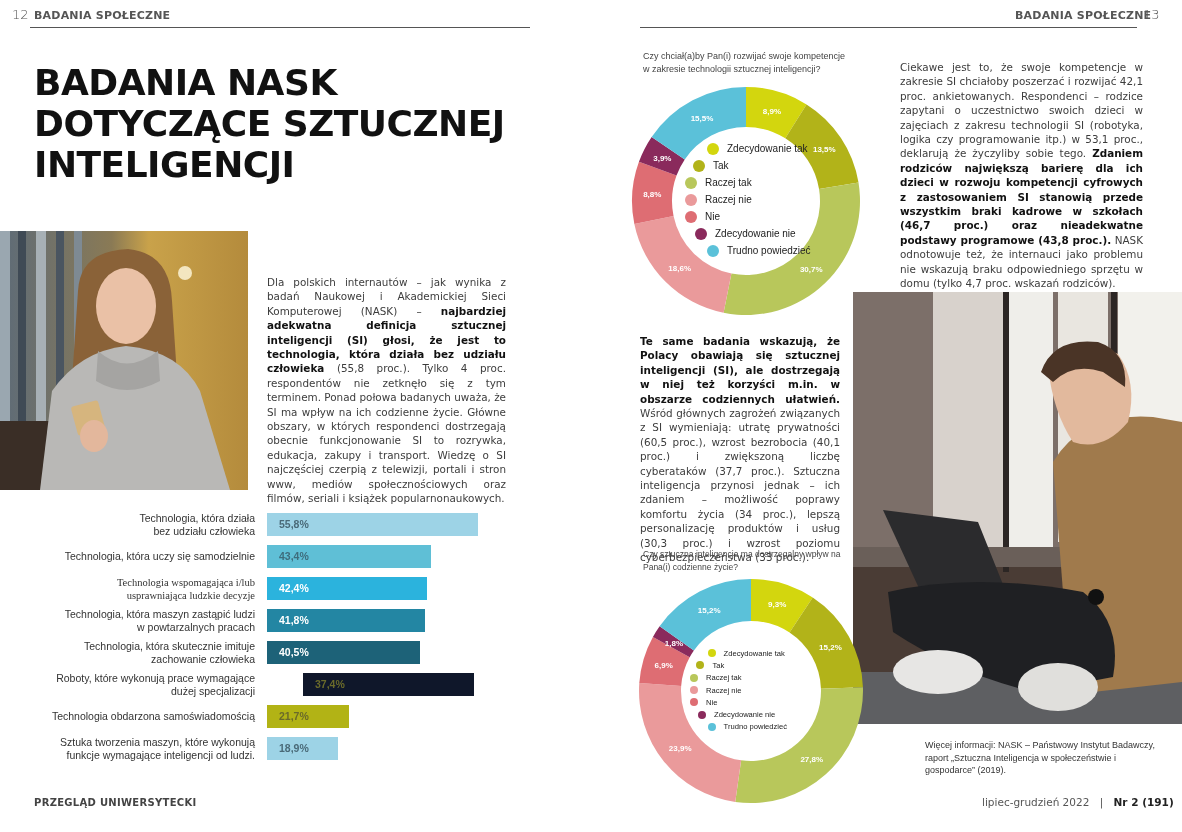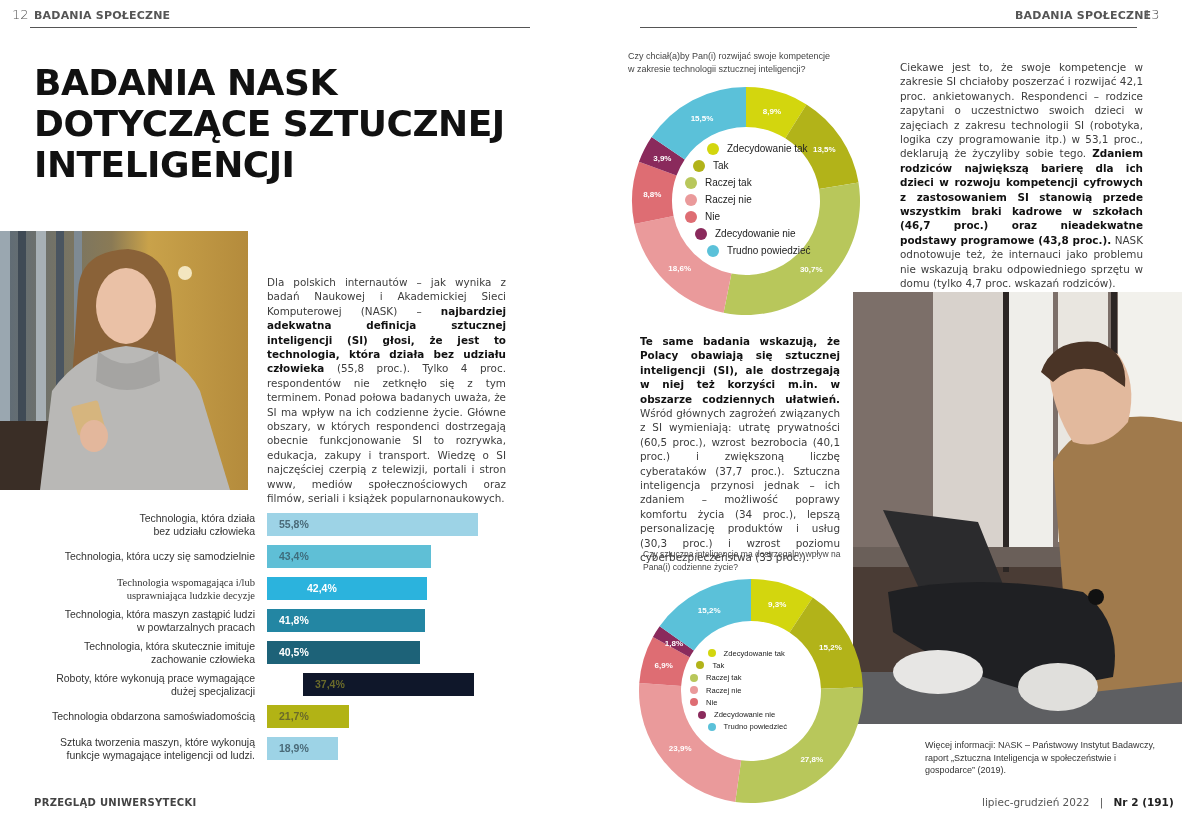--- a/index.html
+++ b/index.html
@@ -93,21 +93,21 @@
     <div class="abs bar-label" style="left: 35px; top: 50px;">
       <div>Technologia, która uczy się samodzielnie</div>
     </div>
     <div class="abs bar" style="left: 267px; top: 45px; width: 164.052px; background: rgb(95, 191, 214);">
       <div class="bar-value" style="color: rgb(62, 108, 124);">43,4%</div>
     </div>
     <div class="abs bar-label" style="left: 35px; top: 76px; font-family: Liberation Serif, serif;">
       <div>Technologia wspomagająca i/lub</div>
       <div>usprawniająca ludzkie decyzje</div>
     </div>
-    <div class="abs bar" style="left: 267px; top: 77px; width: 160.272px; background: rgb(43, 179, 221); padding-left: 28px;">
+    <div class="abs bar" style="left: 267px; top: 77px; width: 160.272px; background: rgb(43, 179, 221);">
       <div class="bar-value" style="color: rgb(255, 255, 255);">42,4%</div>
     </div>
     <div class="abs bar-label" style="left: 35px; top: 108px;">
       <div>Technologia, która maszyn zastąpić ludzi</div>
       <div>w powtarzalnych pracach</div>
     </div>
     <div class="abs bar" style="left: 267px; top: 109px; width: 158.004px; background: rgb(35, 134, 163);">
       <div class="bar-value" style="color: rgb(255, 255, 255);">41,8%</div>
     </div>
     <div class="abs bar-label" style="left: 35px; top: 140px;">
@@ -132,21 +132,21 @@
     </div>
     <div class="abs bar-label" style="left: 35px; top: 236px;">
       <div>Sztuka tworzenia maszyn, które wykonują</div>
       <div>funkcje wymagające inteligencji od ludzi.</div>
     </div>
     <div class="abs bar" style="left: 267px; top: 237px; width: 71.442px; background: rgb(157, 211, 230);">
       <div class="bar-value" style="color: rgb(74, 106, 120);">18,9%</div>
     </div>
   </div>
 
-<div class="abs chart-q" style="left:628px; top:50px; width:210px;">Czy chciał(a)by Pan(i) rozwijać swoje kompetencje w zakresie technologii sztucznej inteligencji?</div>
+<div class="abs chart-q" style="left:643px; top:50px; width:210px;">Czy chciał(a)by Pan(i) rozwijać swoje kompetencje w zakresie technologii sztucznej inteligencji?</div>
 <div class="abs" style="left:630px; top:85px; width:232px; height:232px;">
   <svg id="donut1" width="232" height="232" viewBox="0 0 232 232">
       <path d="M116,2 A114,114 0 0 1 176.53235841474253,19.39858394024884 L155.2929344095697,53.29381764542468 A74,74 0 0 0 116,42 Z" fill="#d3d60e"></path>
       <text x="141.966737131633" y="28.657714425986143" text-anchor="middle" class="slice-label">8,9%</text>
       <path d="M176.53235841474253,19.39858394024884 A114,114 0 0 1 228.50820683606025,97.61785119921262 L189.03164303393385,104.06772797141872 A74,74 0 0 0 155.2929344095697,53.29381764542468 Z" fill="#b2b319"></path>
       <text x="194.2913247622327" y="66.9762701551051" text-anchor="middle" class="slice-label">13,5%</text>
       <path d="M228.50820683606025,97.61785119921262 A114,114 0 0 1 93.56195667268159,227.77000586759124 L101.4349543313898,188.55245994913818 A74,74 0 0 0 189.03164303393385,104.06772797141872 Z" fill="#b8c75b"></path>
       <text x="181.25534577722792" y="186.65899679639375" text-anchor="middle" class="slice-label">30,7%</text>
       <path d="M93.56195667268159,227.77000586759124 A114,114 0 0 1 4.337079870552742,138.9650227120437 L43.5170518457974,130.90712000606345 A74,74 0 0 0 101.4349543313898,188.55245994913818 Z" fill="#ea9a9b"></path>
       <text x="49.688915688280446" y="185.62462080495484" text-anchor="middle" class="slice-label">18,6%</text>

